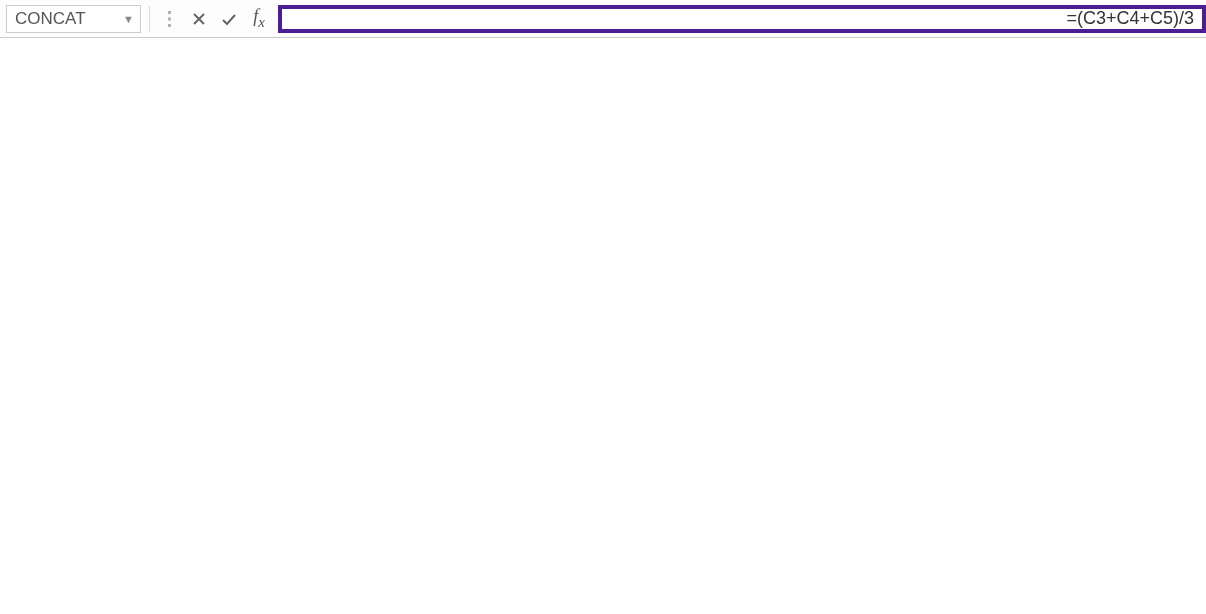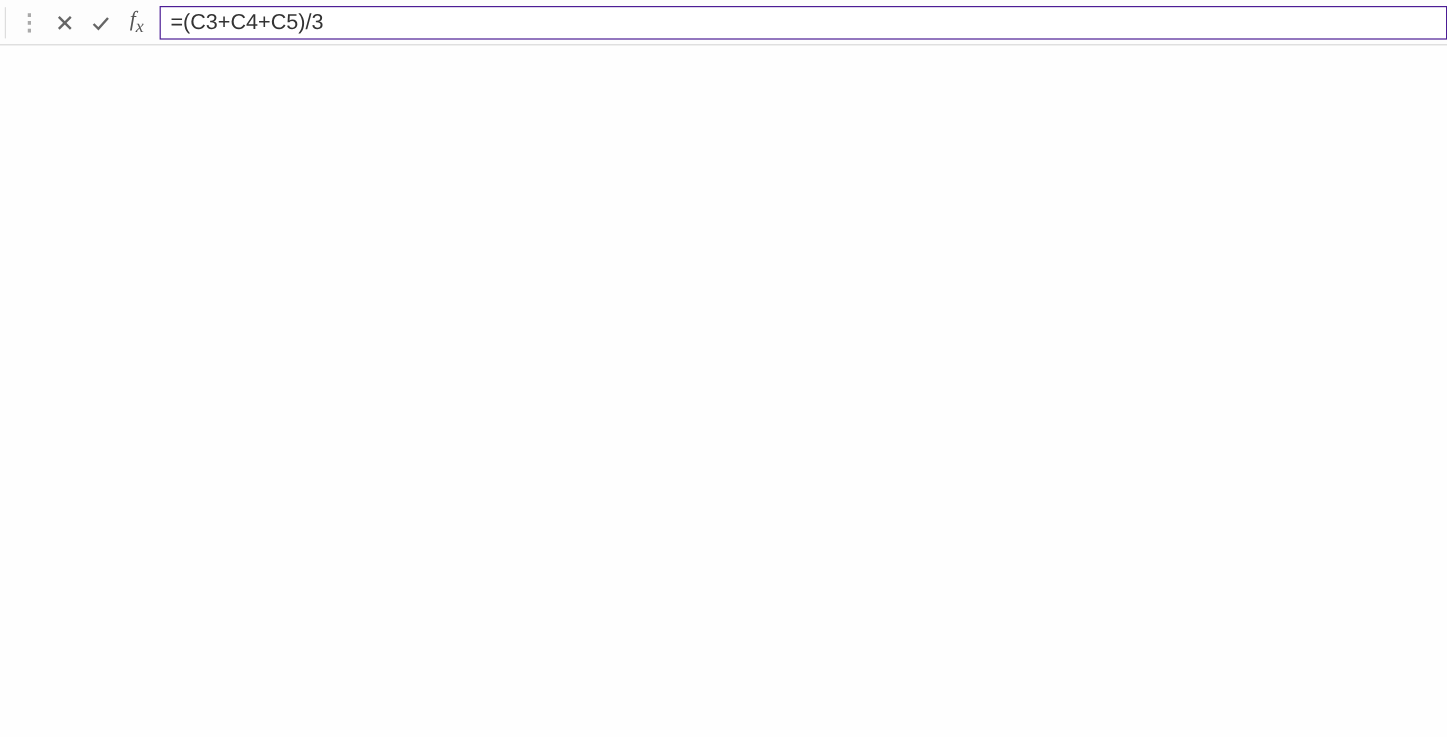--- a/index.html
+++ b/index.html
@@ -56,28 +56,29 @@
   .fb-fx {
     font-style: italic;
     font-family: "Times New Roman", serif;
     color:#555;
     font-size:18px;
   }
   .fb-fx sub { font-style:italic; }
   .formula-input {
     flex:1;
     height: 28px;
-    border:1px solid #4c1d95;
+    border:4px solid #4c1d95;
     background:#fff;
     margin-left:4px;
     display:flex;
     align-items:center;
     padding:0 8px;
     font-size:18px;
     color:#333;
+    justify-content:flex-end;
   }
 
   .sheet {
     position:relative;
   }
   .corner {
     position:absolute;
     left:0; top:0;
     width: 54px;
     height:32px;
@@ -201,20 +202,24 @@
   .redbox {
     position:absolute;
     border:4px solid #e8241a;
     pointer-events:none;
   }
 </style>
 </head>
 <body>
 
 <div class="formula-bar">
+  <div class="name-box">
+    <span>CONCAT</span>
+    <span class="name-box-caret">▼</span>
+  </div>
   <div class="fb-sep"></div>
   <div class="fb-dots">⋮</div>
   <div class="fb-btn fb-x">
     <svg width="14" height="14" viewBox="0 0 14 14">
       <line x1="2" y1="2" x2="12" y2="12" stroke="#666" stroke-width="2"></line>
       <line x1="12" y1="2" x2="2" y2="12" stroke="#666" stroke-width="2"></line>
     </svg>
   </div>
   <div class="fb-btn fb-check">
     <svg width="16" height="14" viewBox="0 0 16 14">

